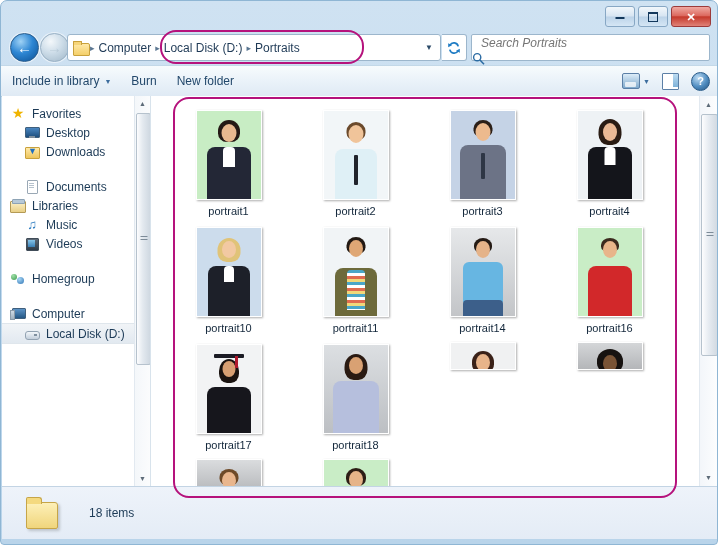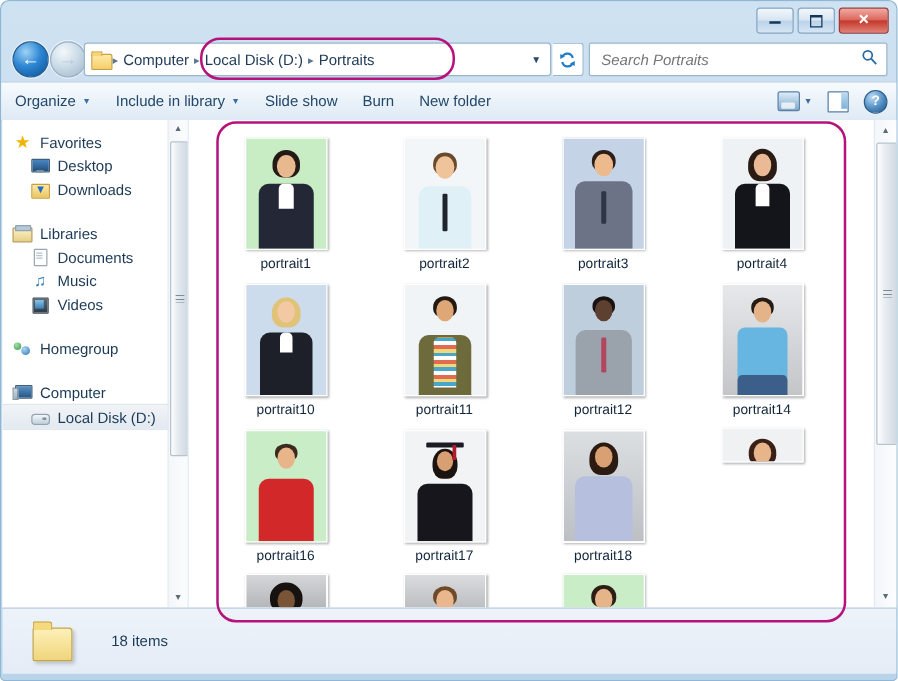--- a/index.html
+++ b/index.html
@@ -87,21 +87,21 @@
     font-size:8px;color:#2b4a68;
   }
   .refreshbtn{
     position:absolute;left:441px;top:3px;width:24px;height:25px;
     border:1px solid #9cb6cc;border-left:none;border-radius:0 3px 3px 0;
     background:#ffffff;display:flex;align-items:center;justify-content:center;
   }
   .searchbox{
     position:absolute;left:470px;top:3px;width:237px;height:25px;
     background:#ffffff;border:1px solid #9cb6cc;border-radius:2px;
-    display:flex;align-items:center;
+    display:flex;flex-direction:column;
   }
   .searchbox input{
     border:none;outline:none;flex:1;margin-left:7px;
     font-family:"Liberation Sans", sans-serif;font-size:12px;
     font-style:italic;color:#8a8a8a;background:transparent;
   }
   .searchbox .mag{margin-right:7px;}
   
   .toolbar{
     position:absolute;left:0;top:64px;width:716px;height:30px;
@@ -415,29 +415,22 @@
         <svg width="13" height="13" viewBox="0 0 13 13">
           <circle cx="5.2" cy="5.2" r="3.6" stroke="#2b6ba3" stroke-width="1.4" fill="none"></circle>
           <line x1="7.9" y1="7.9" x2="12" y2="12.3" stroke="#2b6ba3" stroke-width="1.5"></line>
         </svg>
       </span>
     </div>
   </div>
 
   <div class="toolbar">
     <div class="tbitem">
-      <span>Organize</span>
-      <span class="caret">▼</span>
-    </div>
-    <div class="tbitem">
       <span>Include in library</span>
       <span class="caret">▼</span>
-    </div>
-    <div class="tbitem">
-      <span>Slide show</span>
     </div>
     <div class="tbitem">
       <span>Burn</span>
     </div>
     <div class="tbitem">
       <span>New folder</span>
     </div>
 
     <div class="tbright">
       <span class="viewico"></span>
@@ -462,27 +455,27 @@
           <span class="ic ic-monitor"></span>
           <span>Desktop</span>
         </div>
         <div class="sitem">
           <span class="ic ic-dl"></span>
           <span>Downloads</span>
         </div>
       </div>
 
       <div class="sgroup" style="margin-top:16px">
+        <div class="sitem">
+          <span class="ic ic-doc"></span>
+          <span>Documents</span>
+        </div>
         <div class="sitem root">
           <span class="ic ic-lib"></span>
           <span>Libraries</span>
-        </div>
-        <div class="sitem">
-          <span class="ic ic-doc"></span>
-          <span>Documents</span>
         </div>
         <div class="sitem">
           <span class="ic ic-music">♫</span>
           <span>Music</span>
         </div>
         <div class="sitem">
           <span class="ic ic-vid"></span>
           <span>Videos</span>
         </div>
       </div>
@@ -599,33 +592,20 @@
                 <span class="hair" style="top:9px;width:19px;height:17px;background:#231913"></span>
                 <span class="head" style="top:12px;width:14px;height:17px;background:#dfa775"></span>
                 <span class="torso" style="width:42px;height:48px;background:#6d6a3b"></span>
                 <span class="shirt" style="width:18px;height:40px;bottom:6px;background:repeating-linear-gradient(180deg,#4aa6c8 0 3px,#ffffff 3px 6px,#e06b4f 6px 9px,#f0d87a 9px 12px)"></span>
               </div>
             </div>
           </div>
           <div class="caplabel">portrait11</div>
         </div>
 
-        <div class="cell">
-          <div class="thumbwrap">
-            <div class="thumb" style="background:#bfcedd">
-              <div class="person">
-                <span class="hair" style="top:9px;width:18px;height:15px;background:#181210"></span>
-                <span class="head" style="top:12px;width:14px;height:17px;background:#5e4030"></span>
-                <span class="torso" style="width:45px;height:52px;background:#9aa2ab"></span>
-                <span class="tie" style="bottom:18px;height:28px;background:#b4455f"></span>
-              </div>
-            </div>
-          </div>
-          <div class="caplabel">portrait12</div>
-        </div>
 
         <div class="cell">
           <div class="thumbwrap">
             <div class="thumb" style="background:linear-gradient(180deg,#e6e8ea 0%,#c3c5c8 100%)">
               <div class="person">
                 <span class="hair" style="top:10px;width:18px;height:15px;background:#241a14"></span>
                 <span class="head" style="top:13px;width:14px;height:17px;background:#e5b389"></span>
                 <span class="torso" style="width:40px;height:40px;background:#67b6e2;bottom:14px;border-radius:6px 6px 0 0"></span>
                 <span class="shirt" style="width:40px;height:16px;background:#3c5f8a;bottom:0"></span>
               </div>

